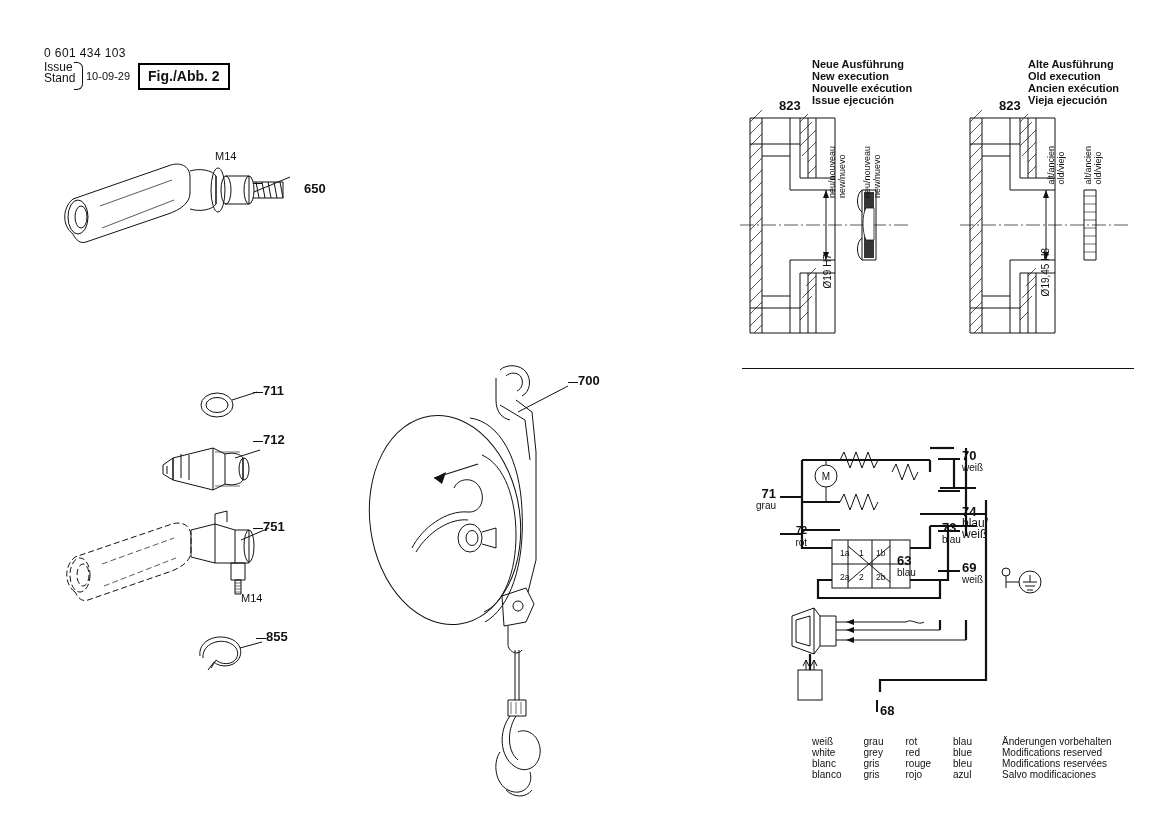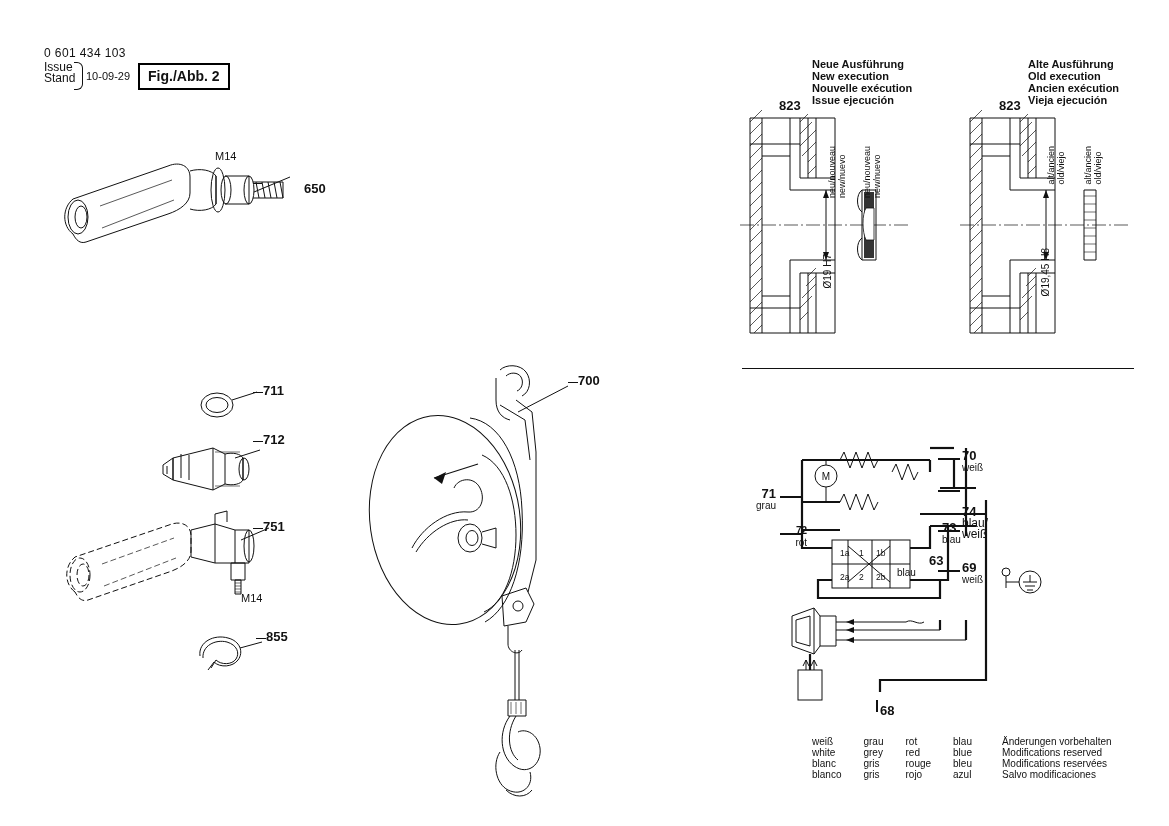--- a/index.html
+++ b/index.html
@@ -414,21 +414,21 @@
 </div>
 <div class="abs" style="left:938px;top:530px;width:22px;height:2px;background:#111;"></div>
 
 <div class="abs" style="left:962px;top:562px;">
   <div class="t b" style="font-size:13px;">69</div>
   <div class="t" style="font-size:10px;">weiß</div>
 </div>
 <div class="abs" style="left:938px;top:570px;width:22px;height:2px;background:#111;"></div>
 
 <div class="abs" style="left:897px;top:555px;">
-  <div class="t b" style="font-size:13px;margin-left:32px;">63</div>
+  <div class="t b" style="font-size:13px;">63</div>
   <div class="t" style="font-size:10px;">blau</div>
 </div>
 
 <div class="abs t b" style="left:880px;top:705px;font-size:13px;">68</div>
 <div class="abs" style="left:876px;top:700px;width:2px;height:12px;background:#111;"></div>
 
 <div class="abs" style="left:812px;top:736px;display:flex;gap:22px;">
   <div>
     <div class="t small">weiß</div>
     <div class="t small">white</div>

